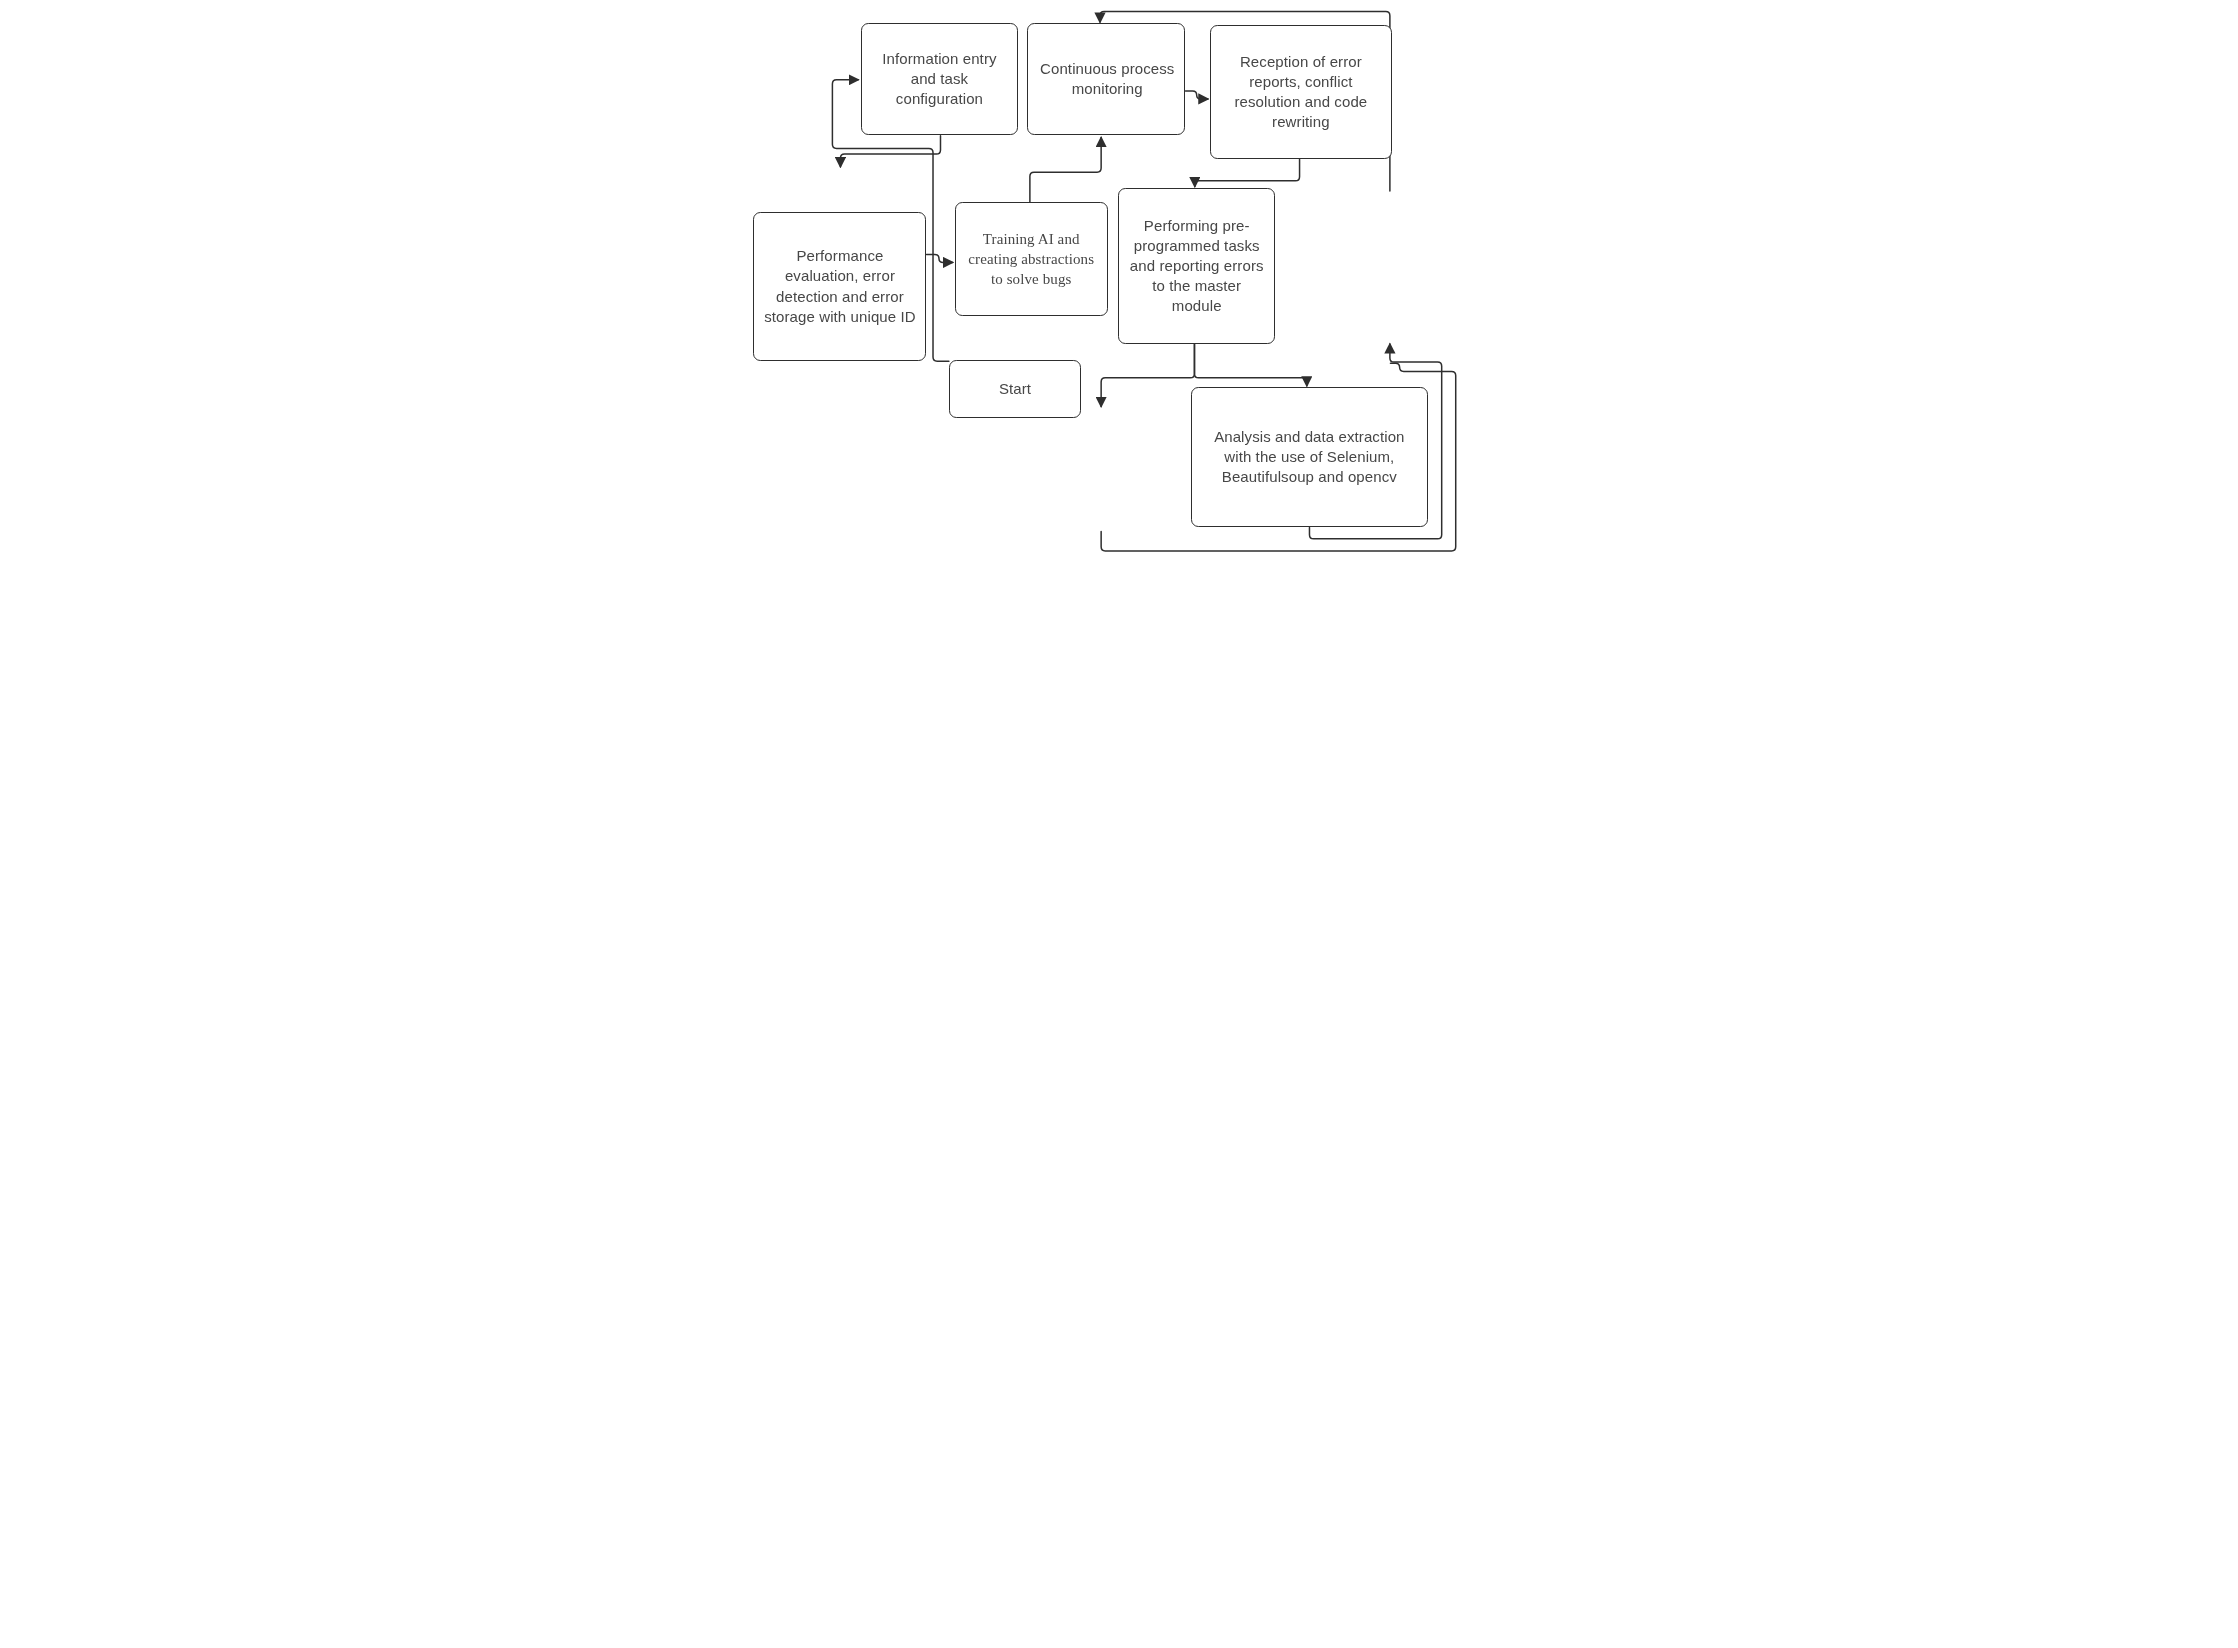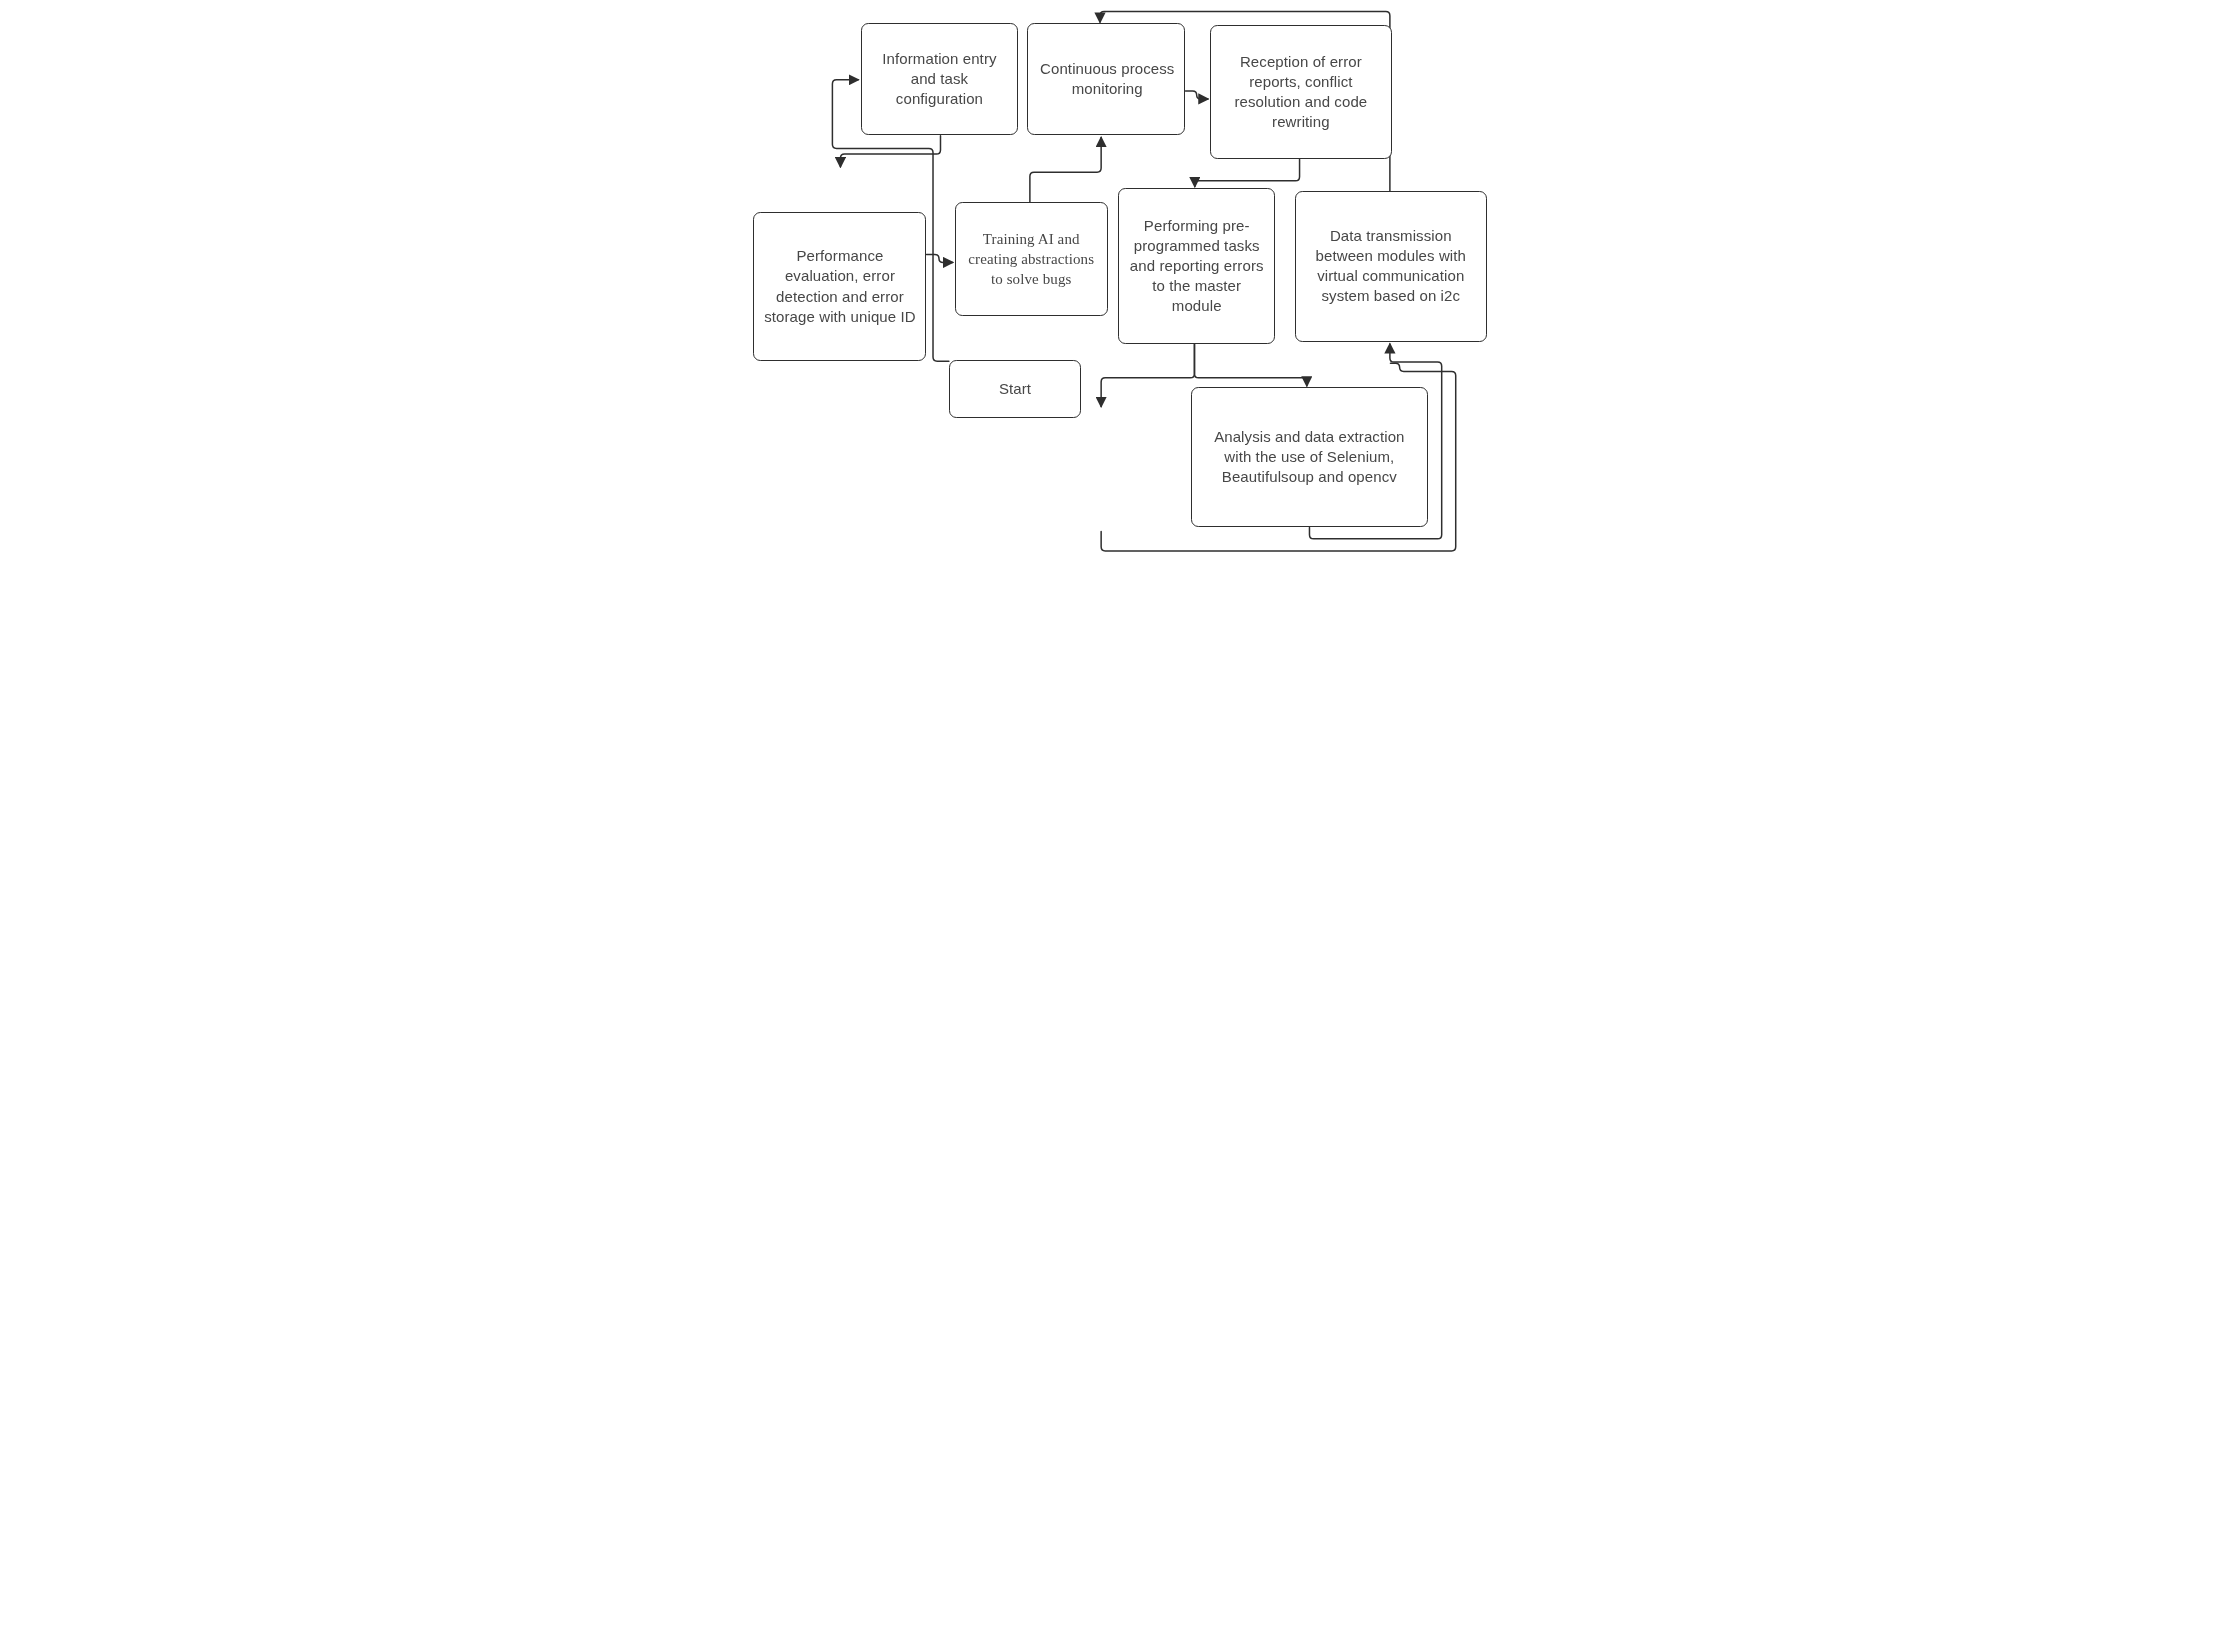--- a/index.html
+++ b/index.html
@@ -105,23 +105,20 @@
   </div>
 
   <div class="node n-train">
     <span>Training AI and creating abstractions to solve bugs</span>
   </div>
 
   <div class="node n-perform">
     <span>Performing pre-programmed tasks and reporting errors to the master module</span>
   </div>
 
-  <div class="node n-data">
-    <span>Data transmission between modules with virtual communication system based on i2c</span>
-  </div>
 
   <div class="node n-start">
     <span>Start</span>
   </div>
 
 
   <div class="node n-analysis">
     <span>Analysis and data extraction with the use of Selenium, Beautifulsoup and opencv</span>
   </div>
 

